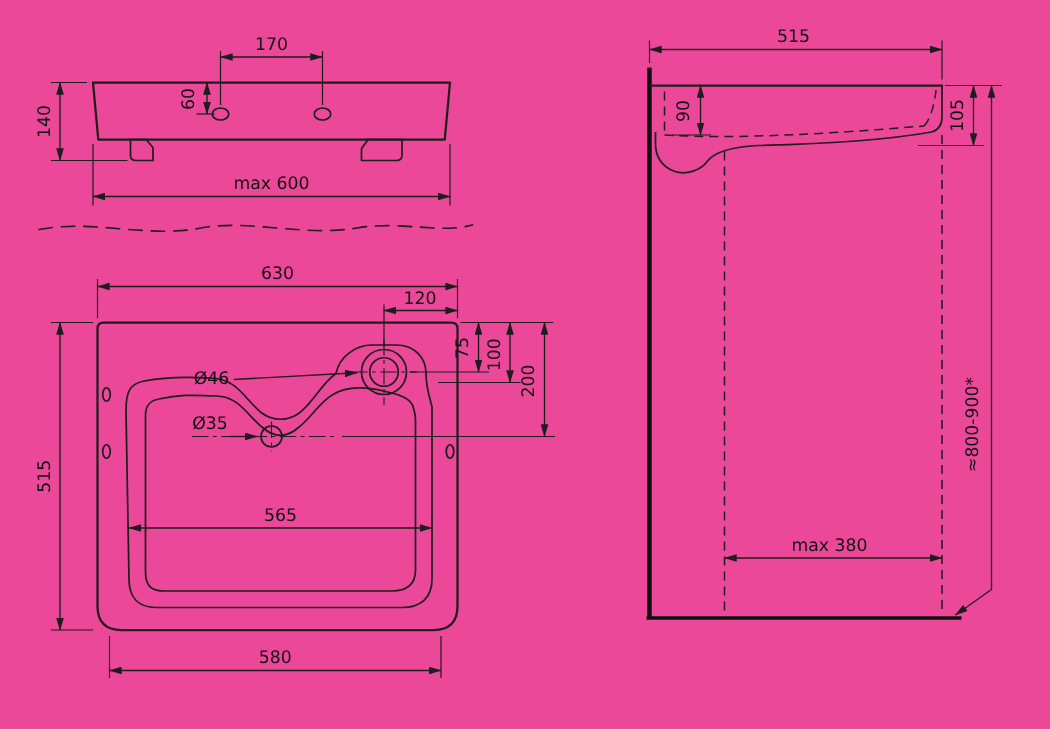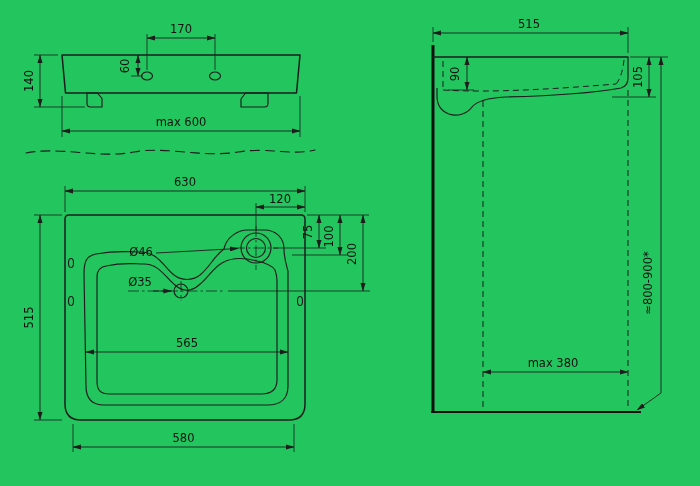--- a/index.html
+++ b/index.html
@@ -1,16 +1,16 @@
 <!DOCTYPE html>
 <html><head>
 <meta charset="utf-8">
 <style>
   html,body{margin:0;padding:0;background:#ffffff;}
-  .drawing{width:700px;height:486px;background:#22c55e;position:relative;overflow:hidden;}
+  .drawing{width:700px;height:486px;background:#ec4899;position:relative;overflow:hidden;}
   svg{display:block;}
   .obj{stroke:#1d1d1d;stroke-width:1.5;fill:none;stroke-linejoin:round;stroke-linecap:round;}
   .thin{stroke:#1d1d1d;stroke-width:1.15;fill:none;stroke-linejoin:round;}
   .ext{stroke:#1d1d1d;stroke-width:0.8;fill:none;}
   .dim{stroke:#1d1d1d;stroke-width:0.9;fill:none;}
   .ldr{stroke:#1d1d1d;stroke-width:0.9;fill:none;}
   .cl{stroke:#1d1d1d;stroke-width:0.75;fill:none;stroke-dasharray:11 3 2.5 3;}
   .dash{stroke:#1d1d1d;stroke-width:1;fill:none;stroke-dasharray:6 4;}
   .brk{stroke:#1d1d1d;stroke-width:1.1;fill:none;stroke-dasharray:9 6;stroke-linecap:round;}
   .wall{stroke:#101010;stroke-width:3;fill:none;}

